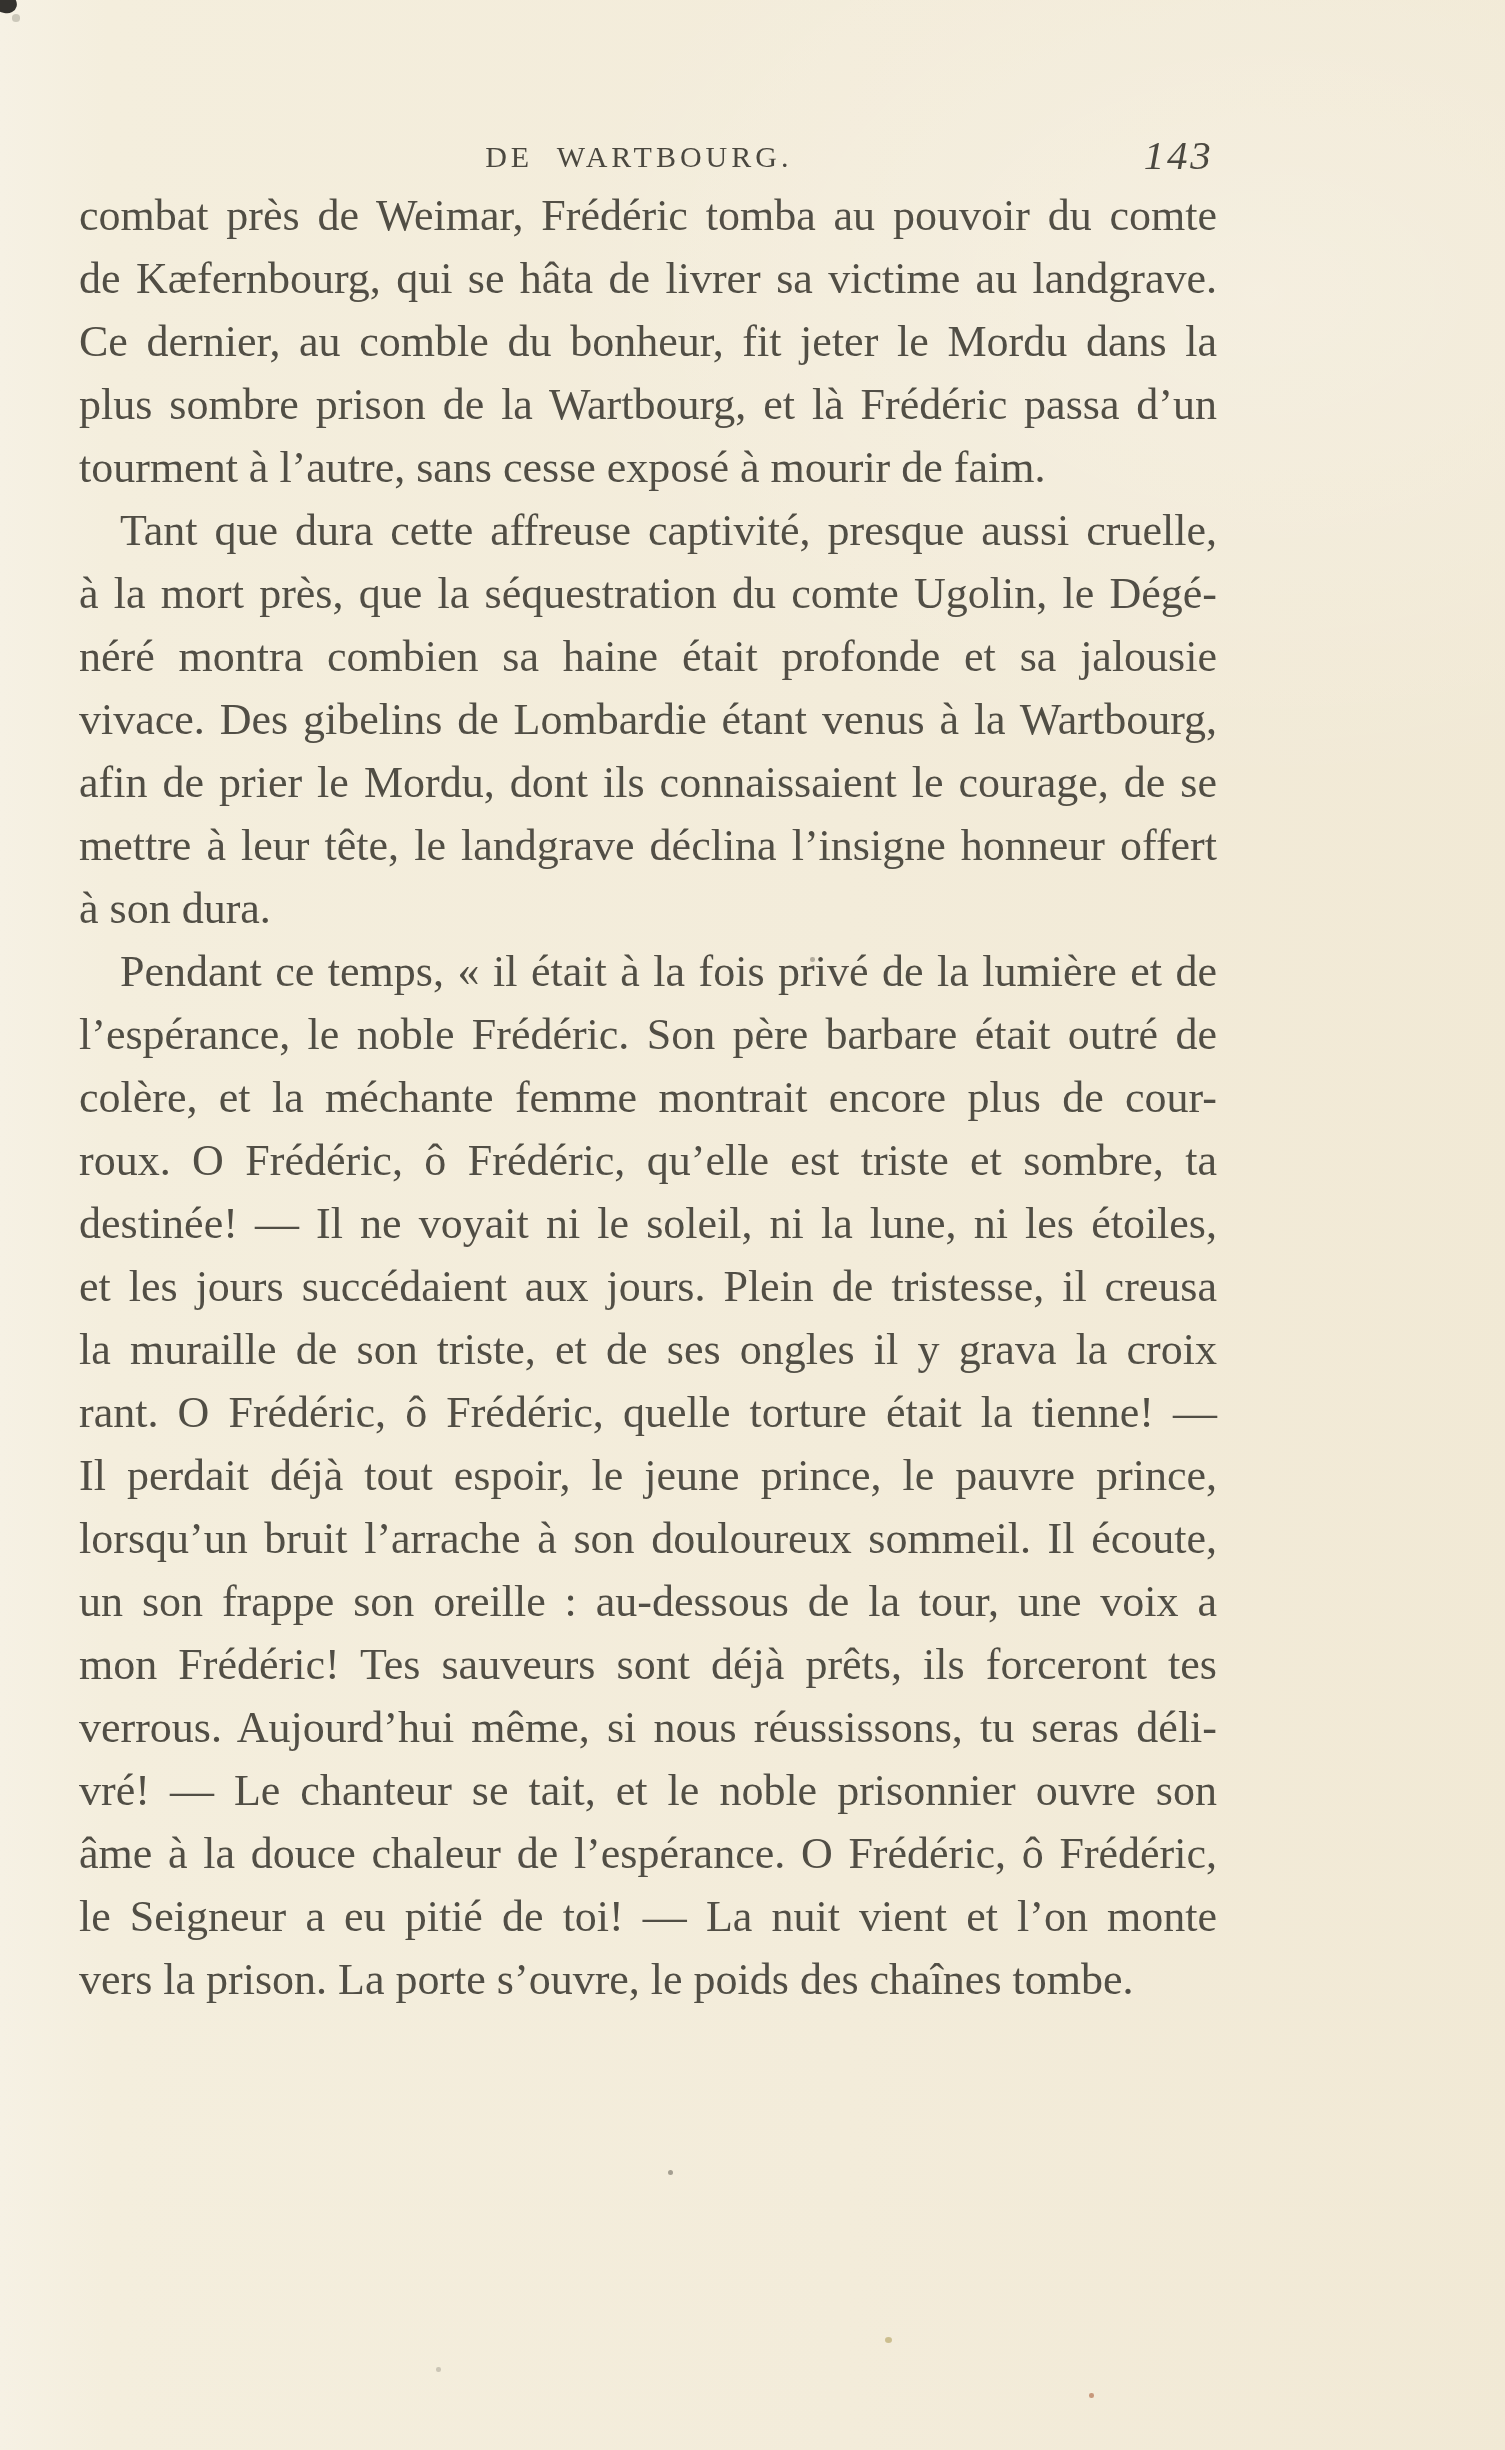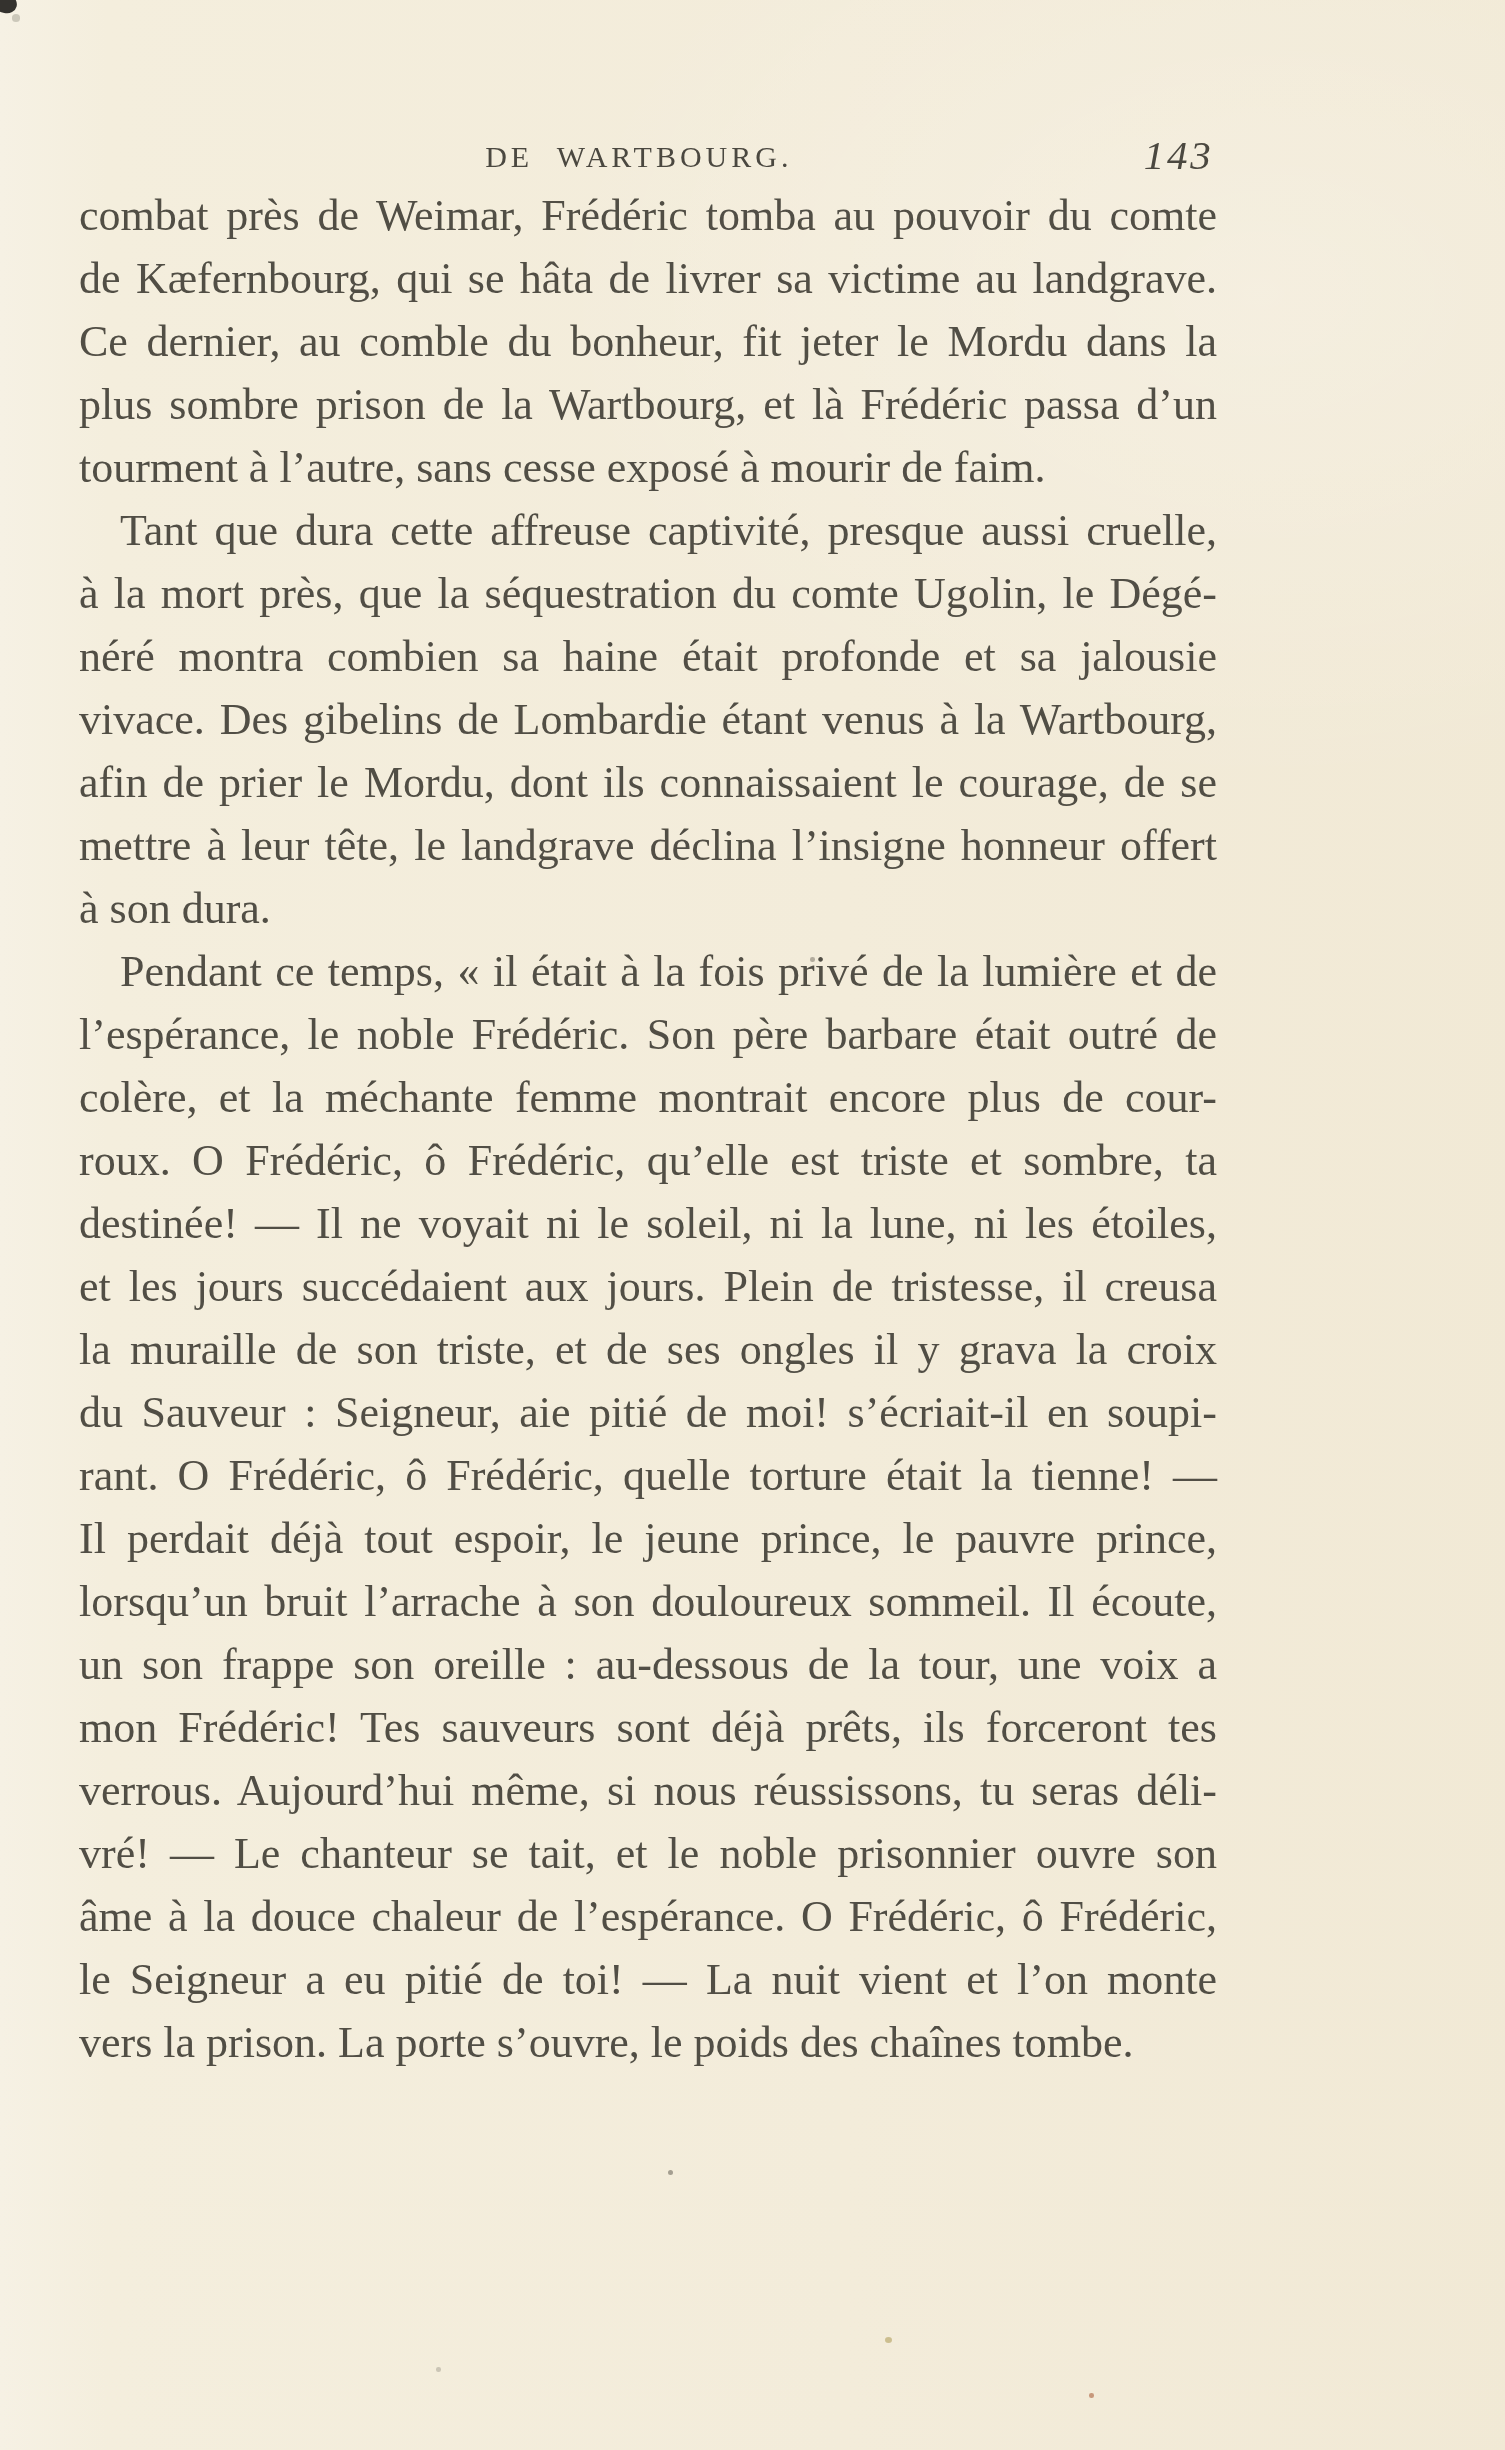--- a/index.html
+++ b/index.html
@@ -129,21 +129,20 @@
         <div class="line last">à son dura.</div>
       </div>
       <div class="paragraph">
         <div class="line indent">Pendant ce temps, « il était à la fois privé de la lumière et de</div>
         <div class="line">l’espérance, le noble Frédéric. Son père barbare était outré de</div>
         <div class="line">colère, et la méchante femme montrait encore plus de cour-</div>
         <div class="line">roux. O Frédéric, ô Frédéric, qu’elle est triste et sombre, ta</div>
         <div class="line">destinée! — Il ne voyait ni le soleil, ni la lune, ni les étoiles,</div>
         <div class="line">et les jours succédaient aux jours. Plein de tristesse, il creusa</div>
         <div class="line">la muraille de son triste, et de ses ongles il y grava la croix</div>
-        <div class="line">du Sauveur : Seigneur, aie pitié de moi! s’écriait-il en soupi-</div>
         <div class="line">rant. O Frédéric, ô Frédéric, quelle torture était la tienne! —</div>
         <div class="line">Il perdait déjà tout espoir, le jeune prince, le pauvre prince,</div>
         <div class="line">lorsqu’un bruit l’arrache à son douloureux sommeil. Il écoute,</div>
         <div class="line">un son frappe son oreille : au-dessous de la tour, une voix a</div>
         <div class="line">mon Frédéric! Tes sauveurs sont déjà prêts, ils forceront tes</div>
         <div class="line">verrous. Aujourd’hui même, si nous réussissons, tu seras déli-</div>
         <div class="line">vré! — Le chanteur se tait, et le noble prisonnier ouvre son</div>
         <div class="line">âme à la douce chaleur de l’espérance. O Frédéric, ô Frédéric,</div>
         <div class="line">le Seigneur a eu pitié de toi! — La nuit vient et l’on monte</div>
         <div class="line last">vers la prison. La porte s’ouvre, le poids des chaînes tombe.</div>

